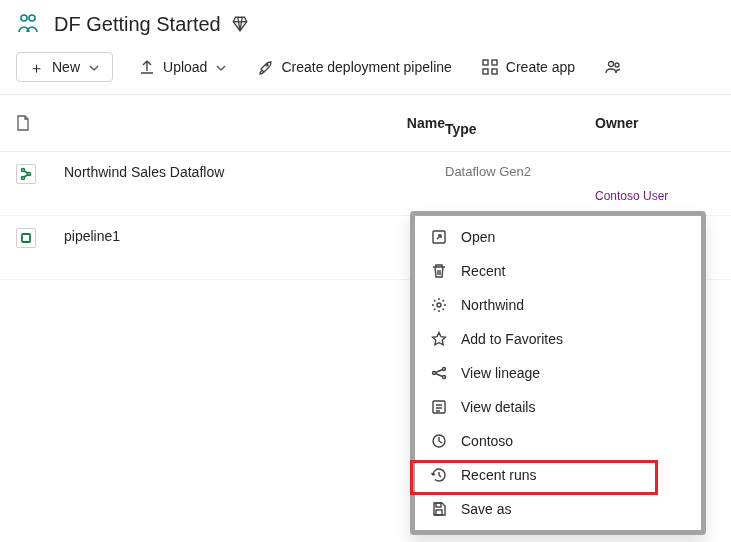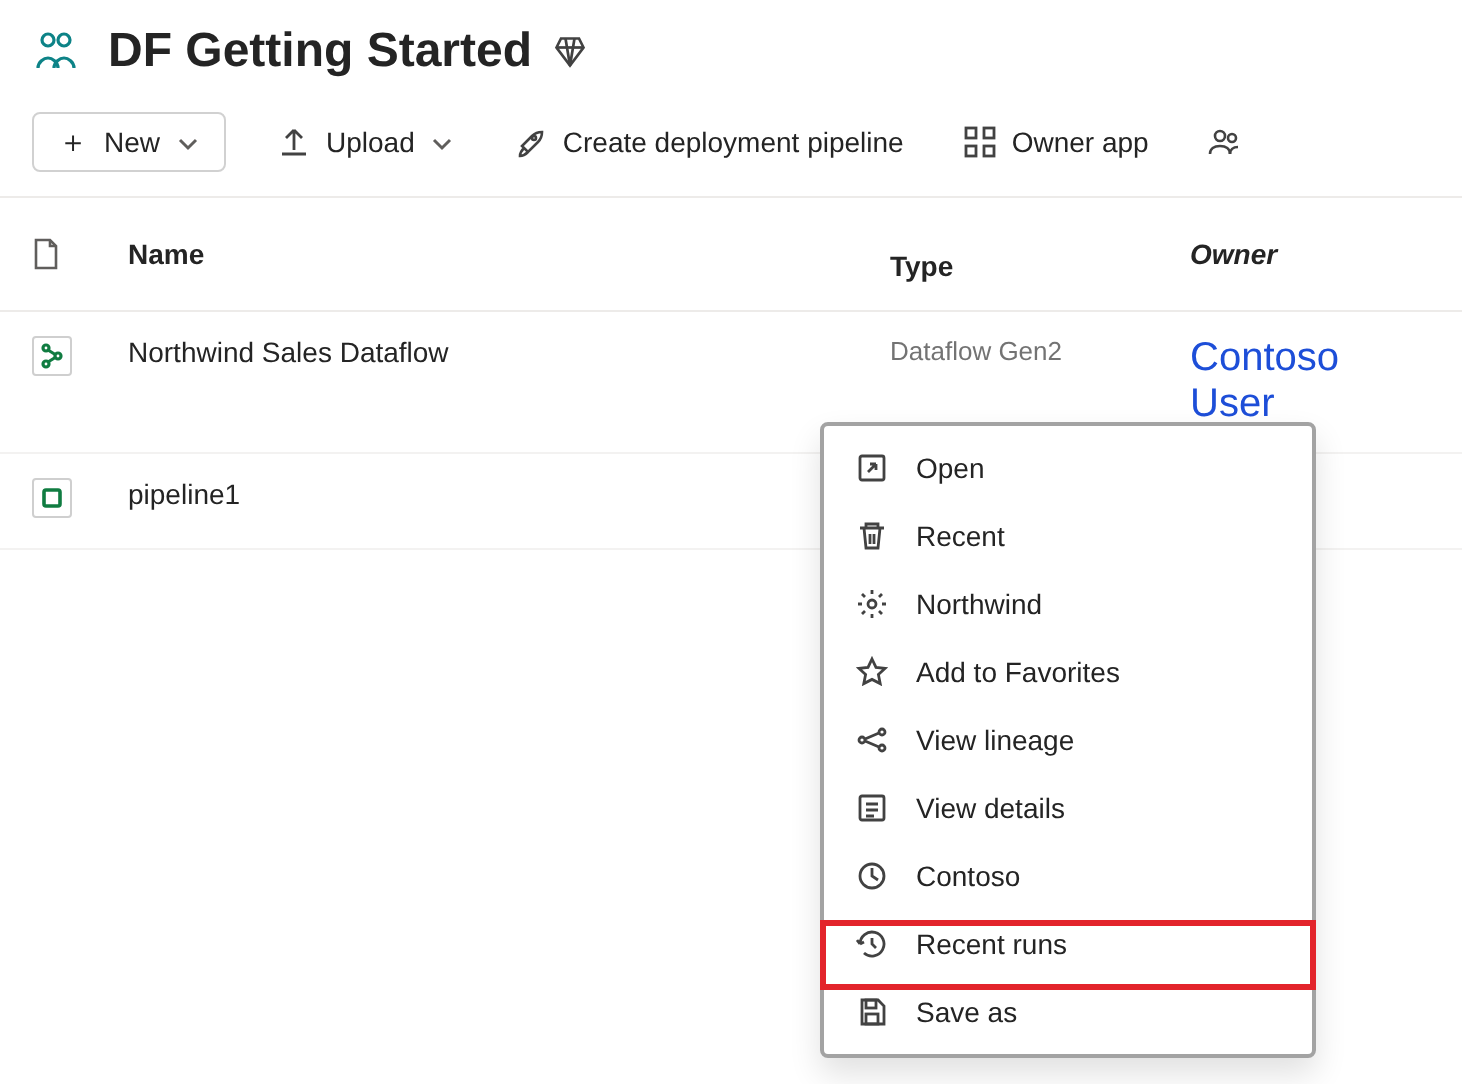--- a/index.html
+++ b/index.html
@@ -19,22 +19,22 @@
     align-items: center;
     gap: 14px;
     padding: 12px 16px 10px 16px;
   }
   .workspace-icon {
     width: 24px; height: 24px;
     color: #0d8387;
     flex-shrink: 0;
   }
   .header h1 {
-    font-size: 24px;
-    font-weight: 700;
+    font-size: 20px;
+    font-weight: 400;
     color: #242424;
   }
   .premium-icon {
     width: 18px; height: 18px;
     color: #424242;
     margin-left: -4px;
   }
 
   .toolbar {
     display: flex;
@@ -68,51 +68,51 @@
   .col-headers {
     display: flex;
     align-items: center;
     padding: 14px 16px 14px 16px;
     font-weight: 600;
     font-size: 14px;
     color: #242424;
     border-bottom: 1px solid #edebe9;
   }
   .col-icon { width: 40px; display:flex; align-items:center; }
-  .col-name { flex: 1; padding-left: 8px; }
+  .col-name { flex: 1; padding-left: 8px; text-align: right; }
   .col-type { width: 150px; margin-top: 12px; }
-  .col-owner { width: 120px; font-style: italic; }
+  .col-owner { width: 120px; }
 
   .row {
     display: flex;
     align-items: flex-start;
     padding: 12px 16px;
     border-bottom: 1px solid #f3f2f1;
   }
   .row-icon-wrap {
     width: 40px; display:flex; align-items:center;
   }
   .row-icon {
     width: 20px; height: 20px;
     border: 1px solid #cfcfcf;
     border-radius: 2px;
     display: flex; align-items: center; justify-content: center;
   }
   .row-name { flex:1; padding-left: 8px; display:flex; align-items:center; gap:8px; }
   .row-name .star { width:16px; height:16px; color:#605e5c; margin-left:auto; margin-right:12px; }
   .row-type { width: 150px; color:#737373; font-size:13px; }
-  .row-owner { width: 120px; color:#1d4ed8; font-size:20px; }
+  .row-owner { width: 120px; color:#701a75; font-size:12px;margin-top:25px; }
 
   .context-menu {
     position: absolute;
     left: 410px;
     top: 211px;
-    width: 248px;
+    width: 296px;
     background: #fff;
-    border: 2px solid #a3a3a3;
+    border: 5px solid #a3a3a3;
     border-radius: 4px;
     box-shadow: 0 8px 16px rgba(0,0,0,0.12);
     padding: 4px 0;
     text-align: right;
   }
   .menu-item {
     display: flex;
     align-items: center;
     gap: 14px;
     padding: 9px 16px;
@@ -190,21 +190,21 @@
 
   <button class="tb-btn">
     <span class="icon">
       <svg viewBox="0 0 16 16" fill="none" stroke="currentColor" stroke-width="1.4">
           <rect x="1" y="1" width="5" height="5"></rect>
           <rect x="10" y="1" width="5" height="5"></rect>
           <rect x="1" y="10" width="5" height="5"></rect>
           <rect x="10" y="10" width="5" height="5"></rect>
         </svg>
     </span>
-    <span>Owner app</span>
+    <span>Create app</span>
   </button>
 
   <button class="tb-btn">
     <span class="icon">
       <svg viewBox="0 0 16 16" fill="none" stroke="currentColor" stroke-width="1.3">
           <circle cx="6" cy="5" r="2.5"></circle>
           <circle cx="12" cy="6" r="2"></circle>
           <path d="M1 14c0-2.5 2-4 5-4s5 1.5 5 4"></path>
           <path d="M11 14c0-2 1.5-3.5 4-3.5"></path>
         </svg>

